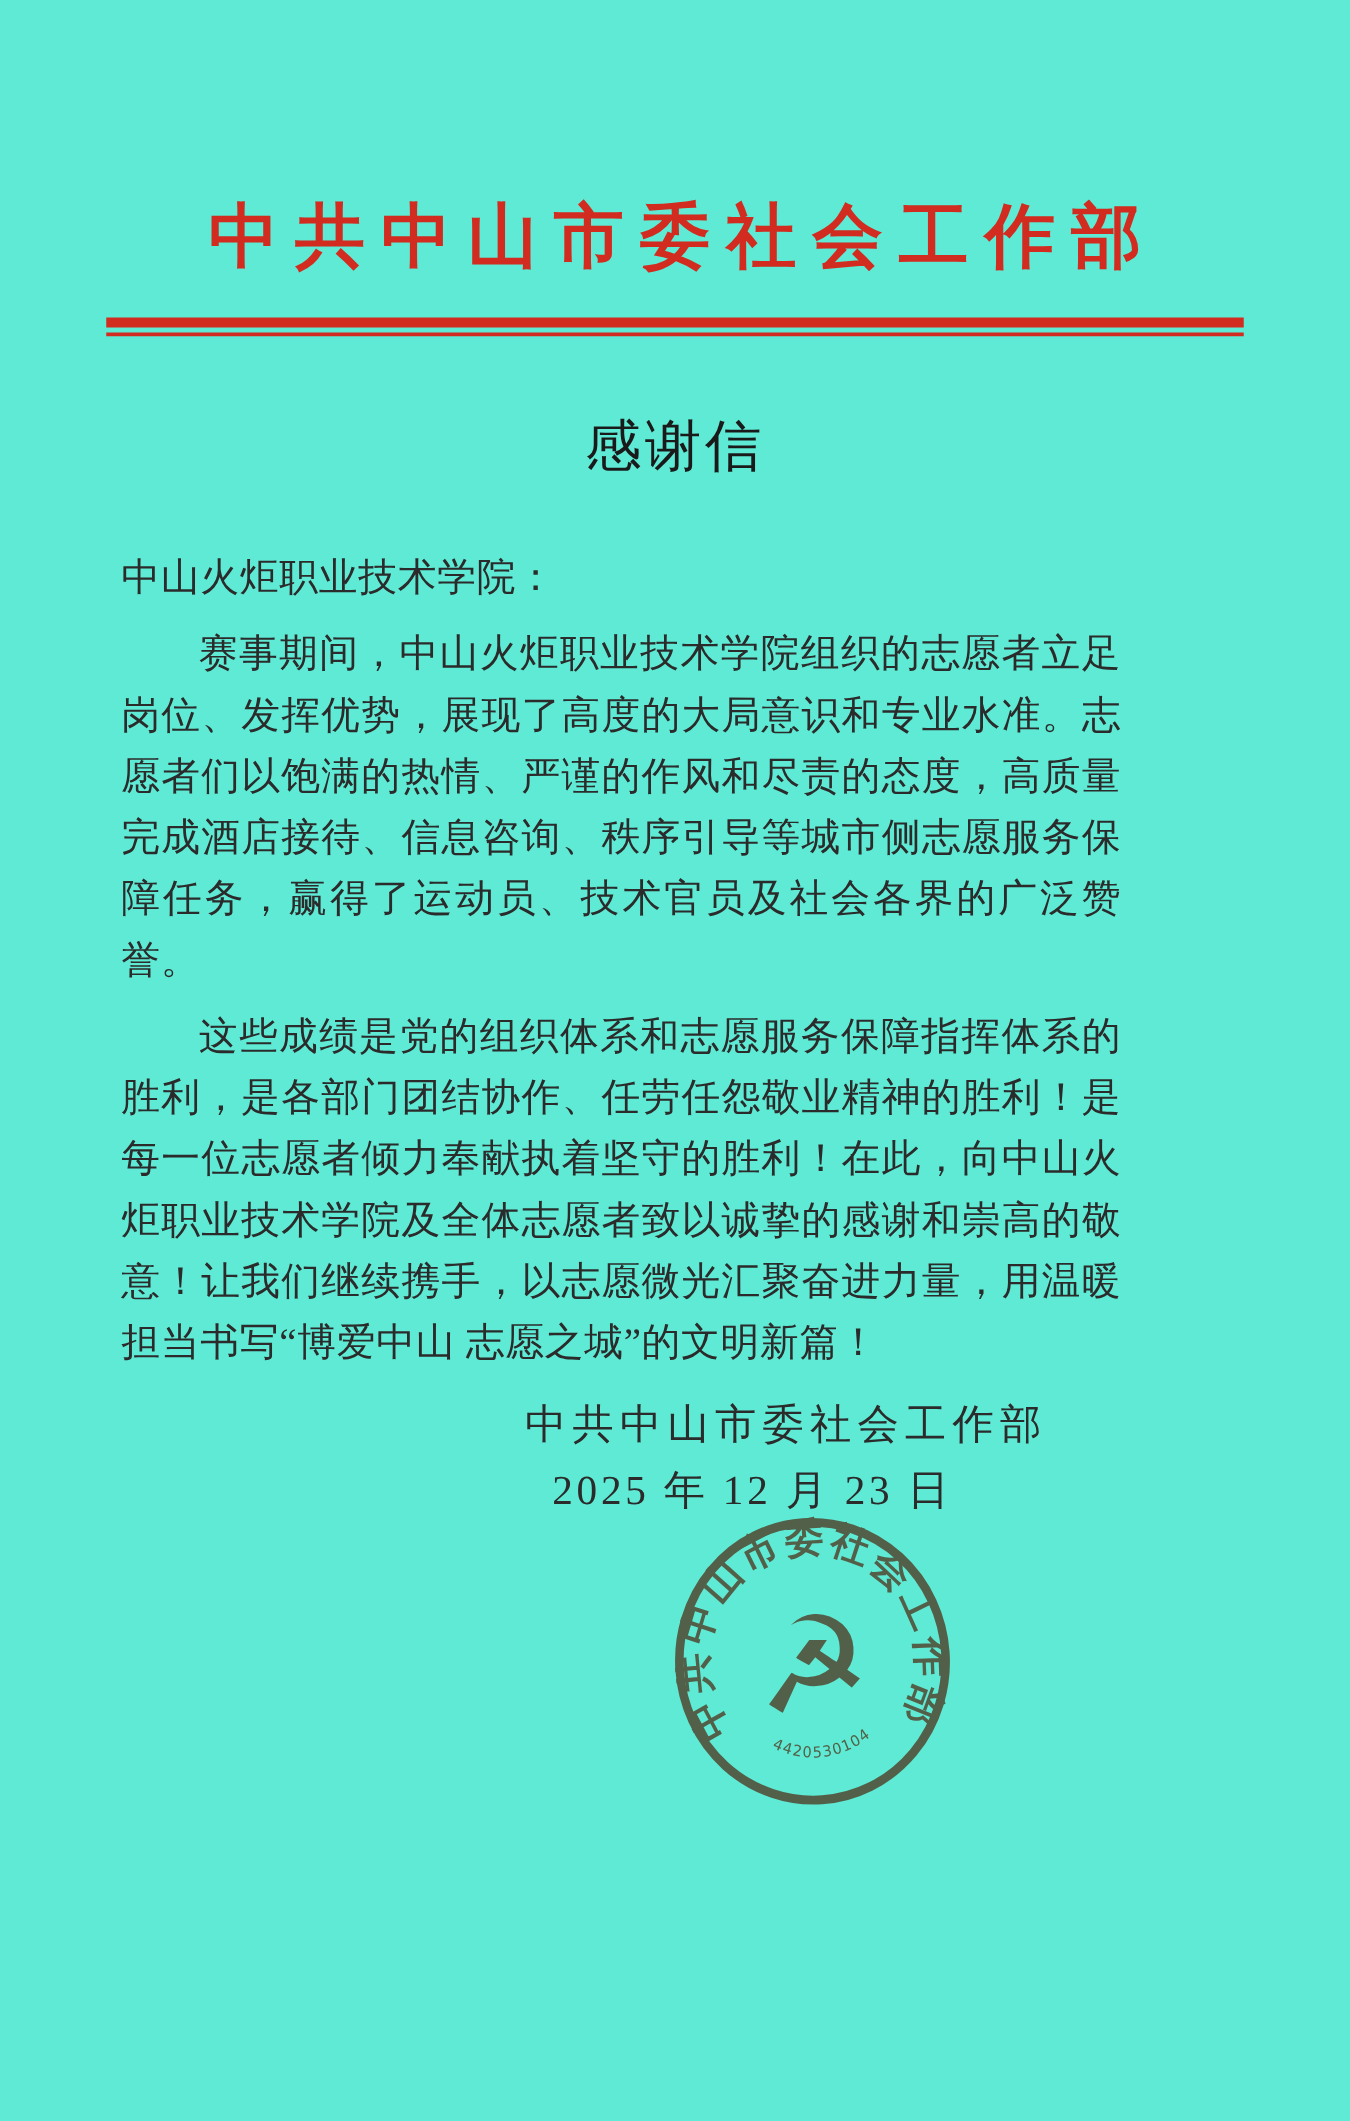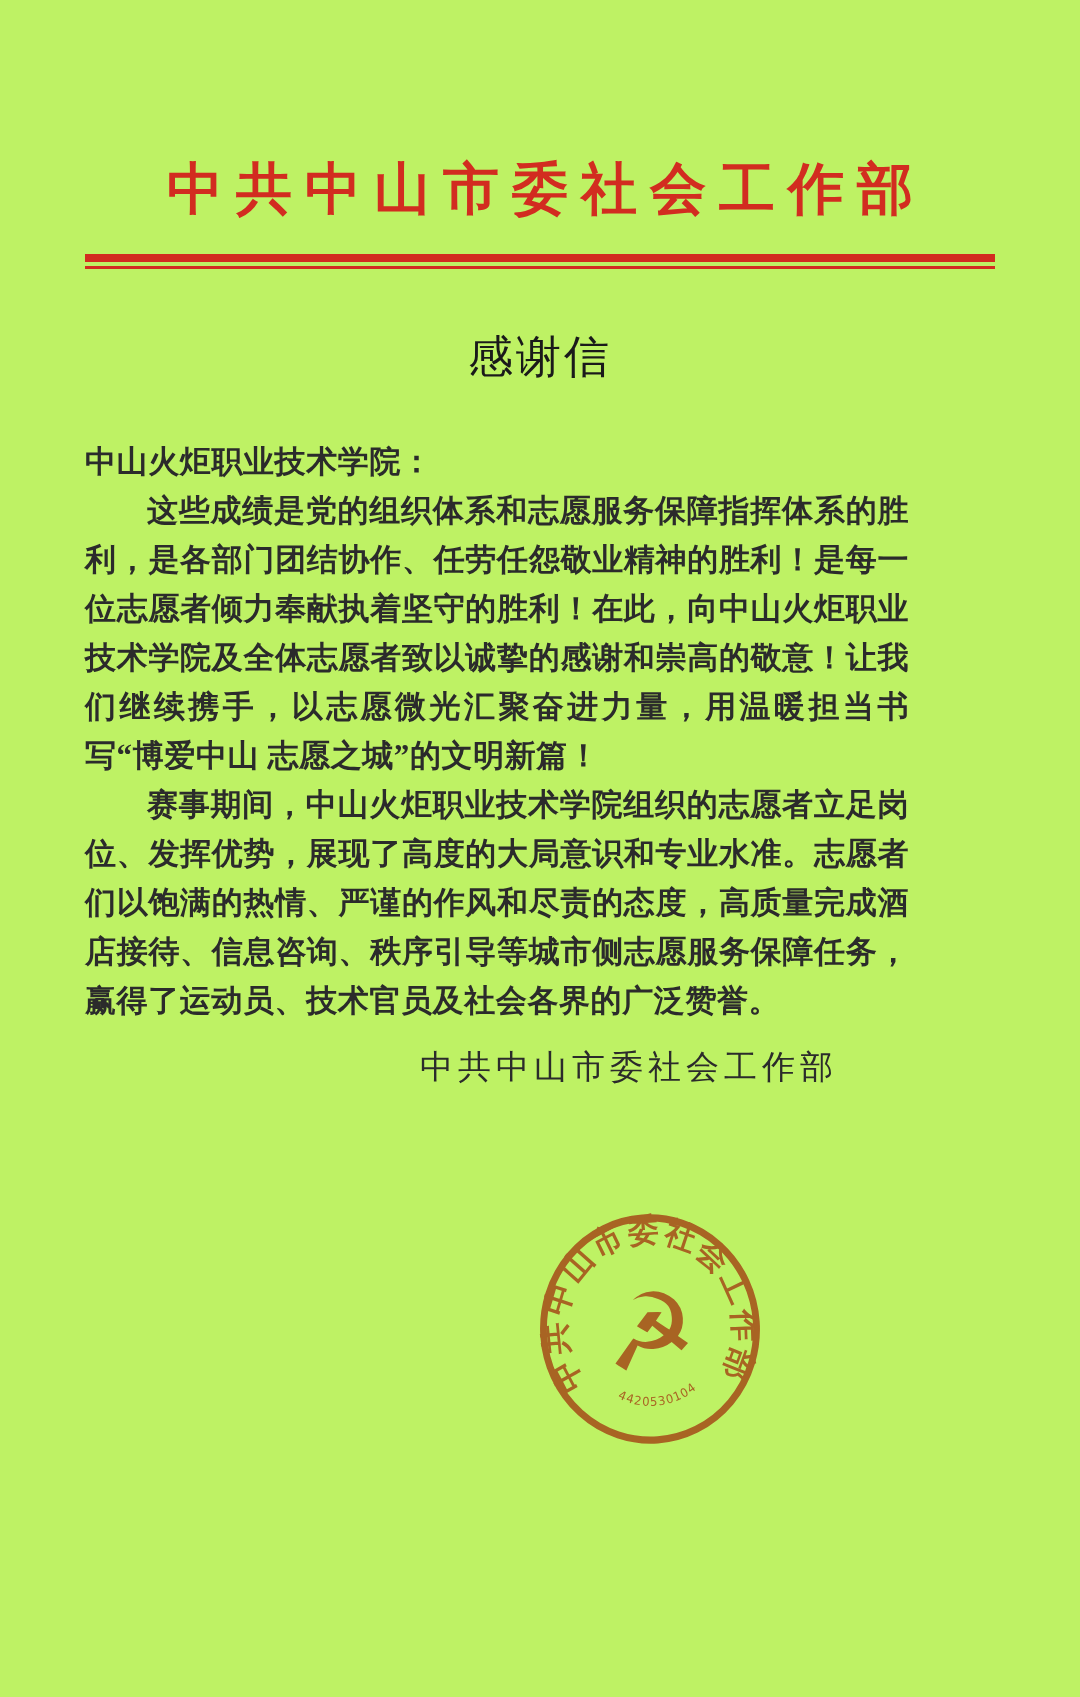--- a/index.html
+++ b/index.html
@@ -5,21 +5,21 @@
   :root{
     --red:#d22c20;
     --seal-red:#dd4f3a;
     --ink:#2b2b2b;
   }
   html,body{margin:0;padding:0;background:#e9e9e9;}
   .page{
     position:relative;
     width:1080px;height:1697px;
     margin:0 auto;
-    background:#bef264;
+    background:#5eead4;
     overflow:hidden;
     font-family:"Liberation Serif","DejaVu Serif",serif;
   }
   .content{padding:0 85px;}
   .letterhead{
     margin-top:152px;
     text-align:center;
     color:var(--red);
     font-size:56px;
     font-weight:bold;
@@ -42,21 +42,21 @@
   .body-text{
     margin-top:50px;
     width:824px;
     color:var(--ink);
     font-size:31px;
     line-height:49px;
     text-align:justify;
     text-justify:inter-character;
     letter-spacing:0.6px;
   }
-  .body-text p{margin:0;text-indent:2em;font-weight:bold;}
+  .body-text p{margin:12px;text-indent:2em;}
   .body-text p.salutation{text-indent:0;}
   .sig-block{margin-top:16px;position:relative;}
   .sig-name{
     text-align:right;
     padding-right:157px;
     font-size:33px;
     letter-spacing:5px;
     color:var(--ink);
     line-height:52px;
   }
@@ -94,26 +94,27 @@
     <div class="rule-wrap">
       <div class="rule-thick"></div>
       <div class="rule-gap"></div>
       <div class="rule-thin"></div>
     </div>
 
     <div class="letter-title">感谢信</div>
 
     <div class="body-text">
       <p class="salutation">中山火炬职业技术学院：</p>
+      <p>赛事期间，中山火炬职业技术学院组织的志愿者立足岗位、发挥优势，展现了高度的大局意识和专业水准。志愿者们以饱满的热情、严谨的作风和尽责的态度，高质量完成酒店接待、信息咨询、秩序引导等城市侧志愿服务保障任务，赢得了运动员、技术官员及社会各界的广泛赞誉。</p>
       <p>这些成绩是党的组织体系和志愿服务保障指挥体系的胜利，是各部门团结协作、任劳任怨敬业精神的胜利！是每一位志愿者倾力奉献执着坚守的胜利！在此，向中山火炬职业技术学院及全体志愿者致以诚挚的感谢和崇高的敬意！让我们继续携手，以志愿微光汇聚奋进力量，用温暖担当书写“博爱中山 志愿之城”的文明新篇！</p>
-      <p>赛事期间，中山火炬职业技术学院组织的志愿者立足岗位、发挥优势，展现了高度的大局意识和专业水准。志愿者们以饱满的热情、严谨的作风和尽责的态度，高质量完成酒店接待、信息咨询、秩序引导等城市侧志愿服务保障任务，赢得了运动员、技术官员及社会各界的广泛赞誉。</p>
     </div>
 
     <div class="sig-block">
       <div class="sig-name">中共中山市委社会工作部</div>
+      <div class="sig-date">2025 年 12 月 23 日</div>
     </div>
 
   </div>
 
   <div class="seal">
     <svg viewBox="0 0 220 220" preserveAspectRatio="none">
       <circle class="ring" cx="110" cy="110" r="101"></circle>
       <defs>
         <path id="sealTopArc" d="M 44.5 155.9 A 80 80 0 1 1 175.5 155.9" fill="none"></path>
         <path id="sealBottomArc" d="M 69.8 167.3 A 70 70 0 0 0 150.2 167.3" fill="none"></path>

